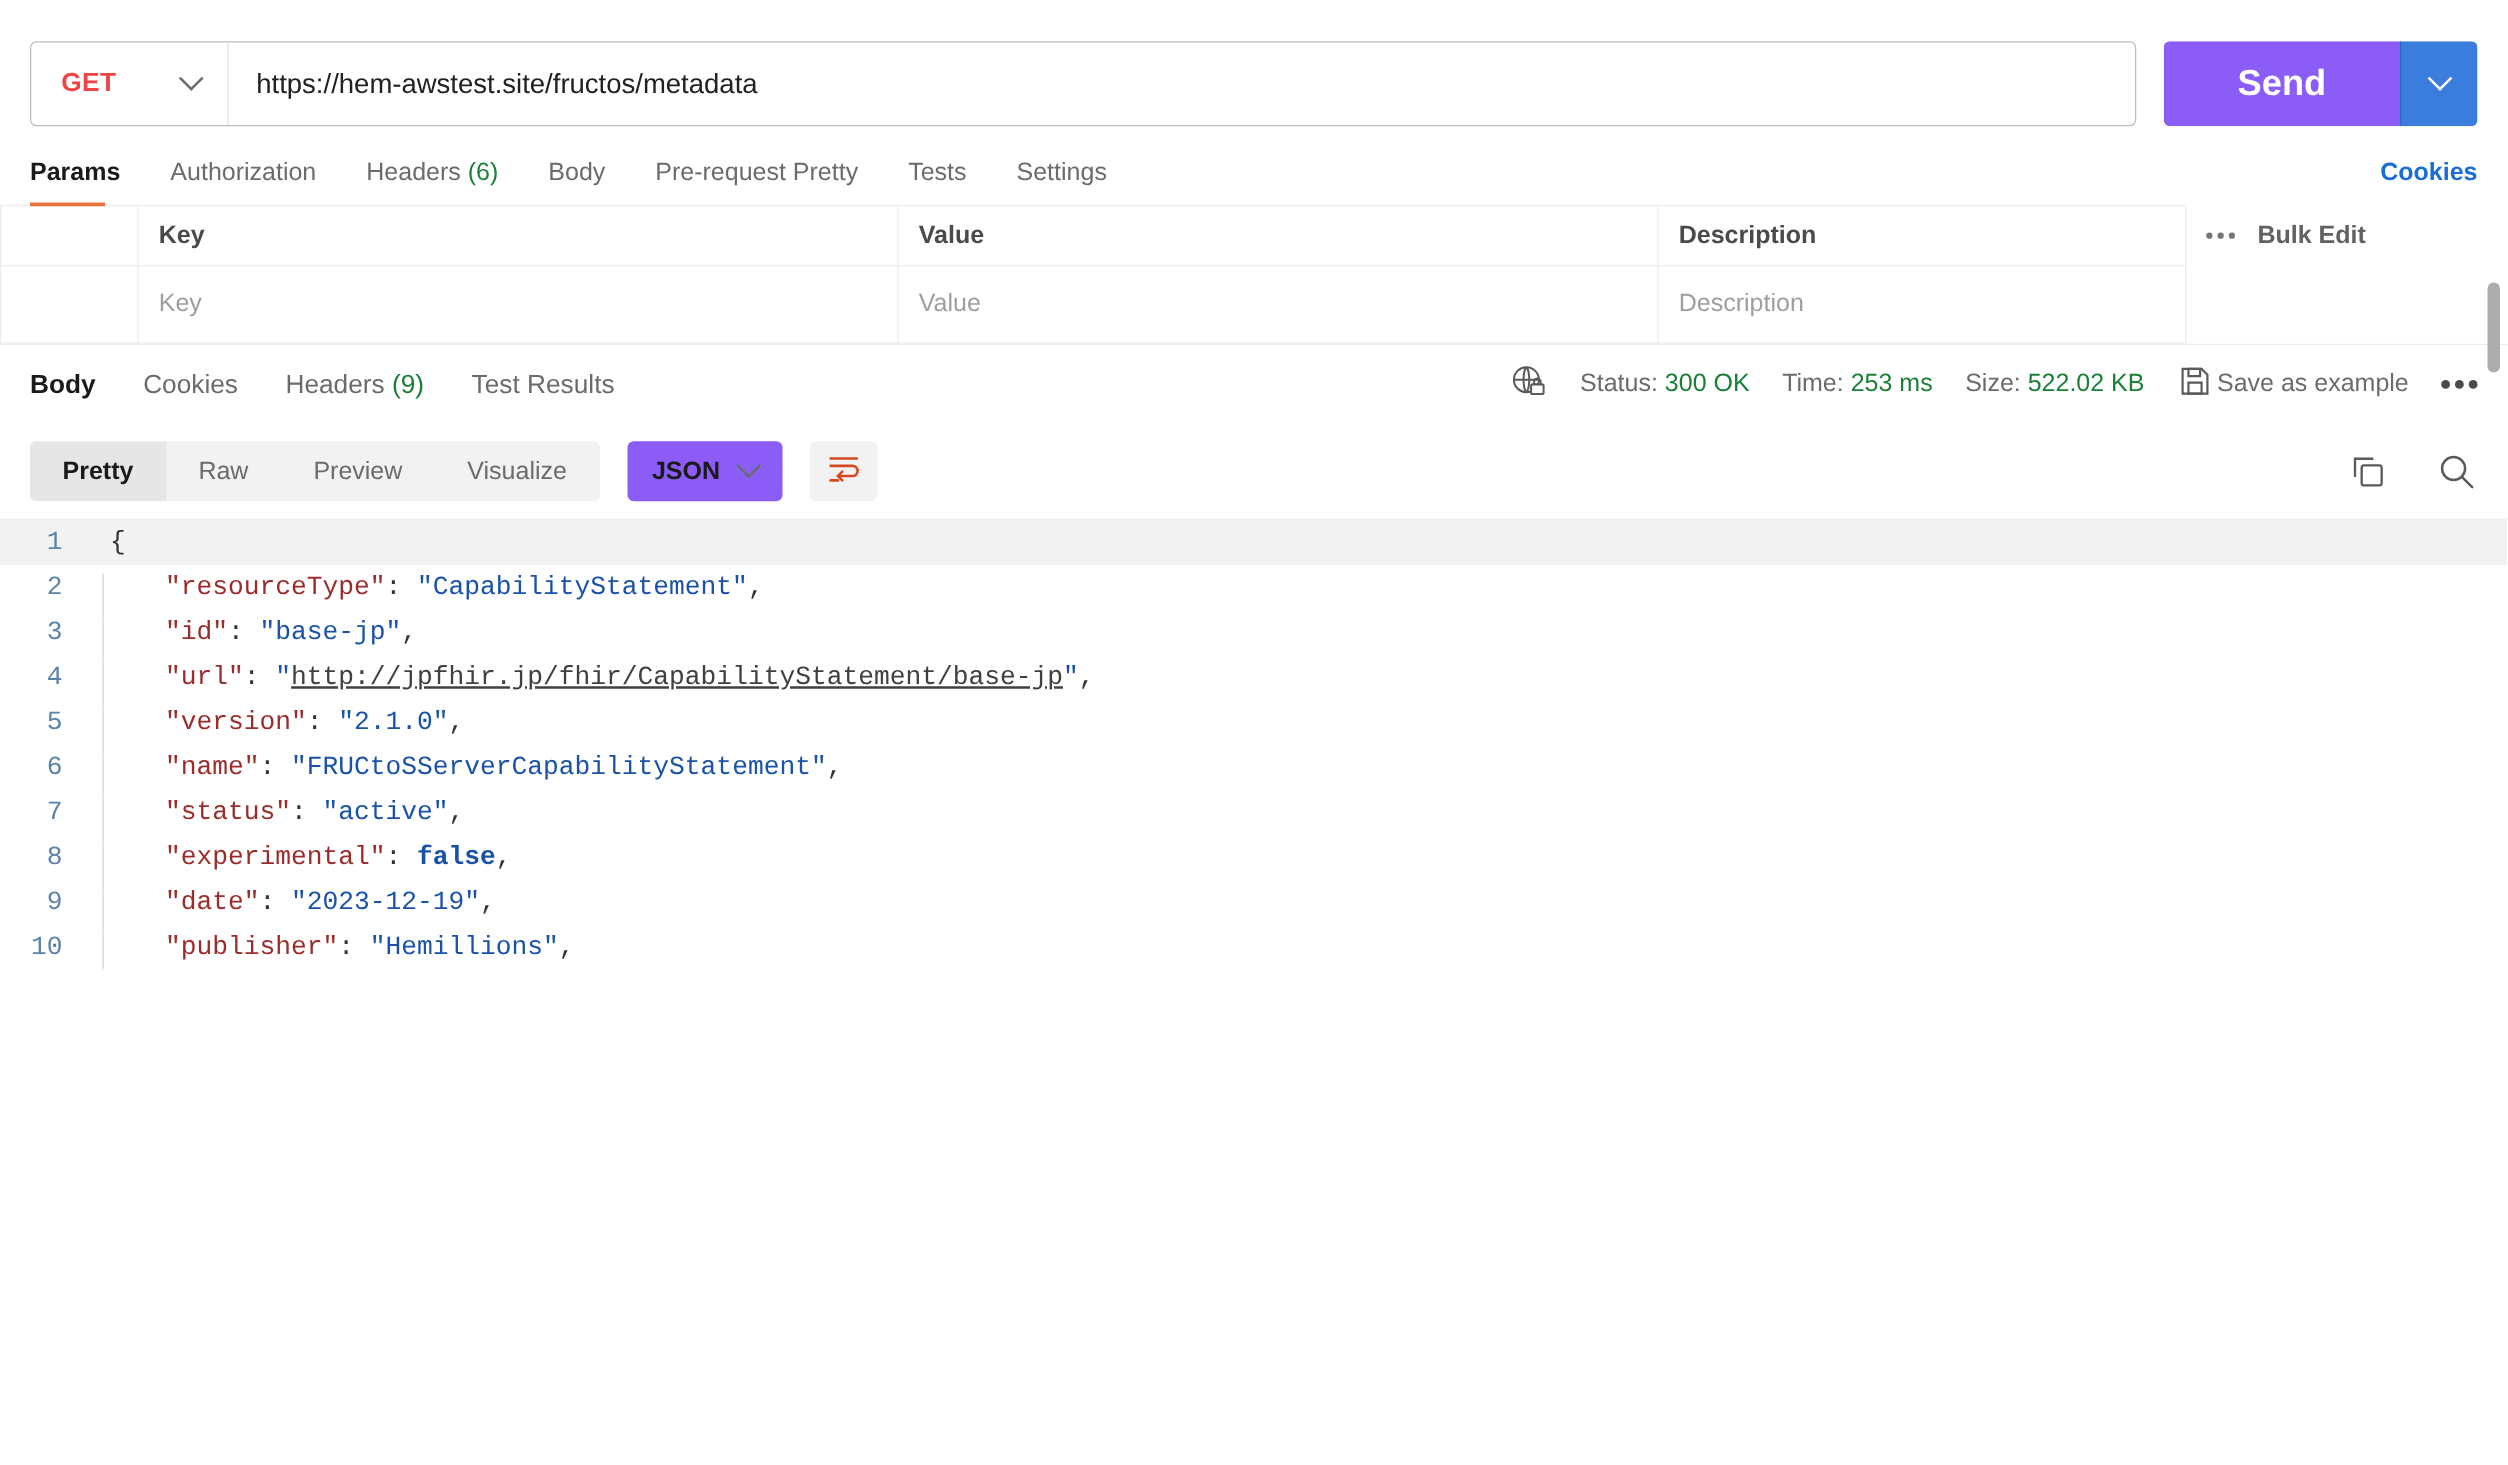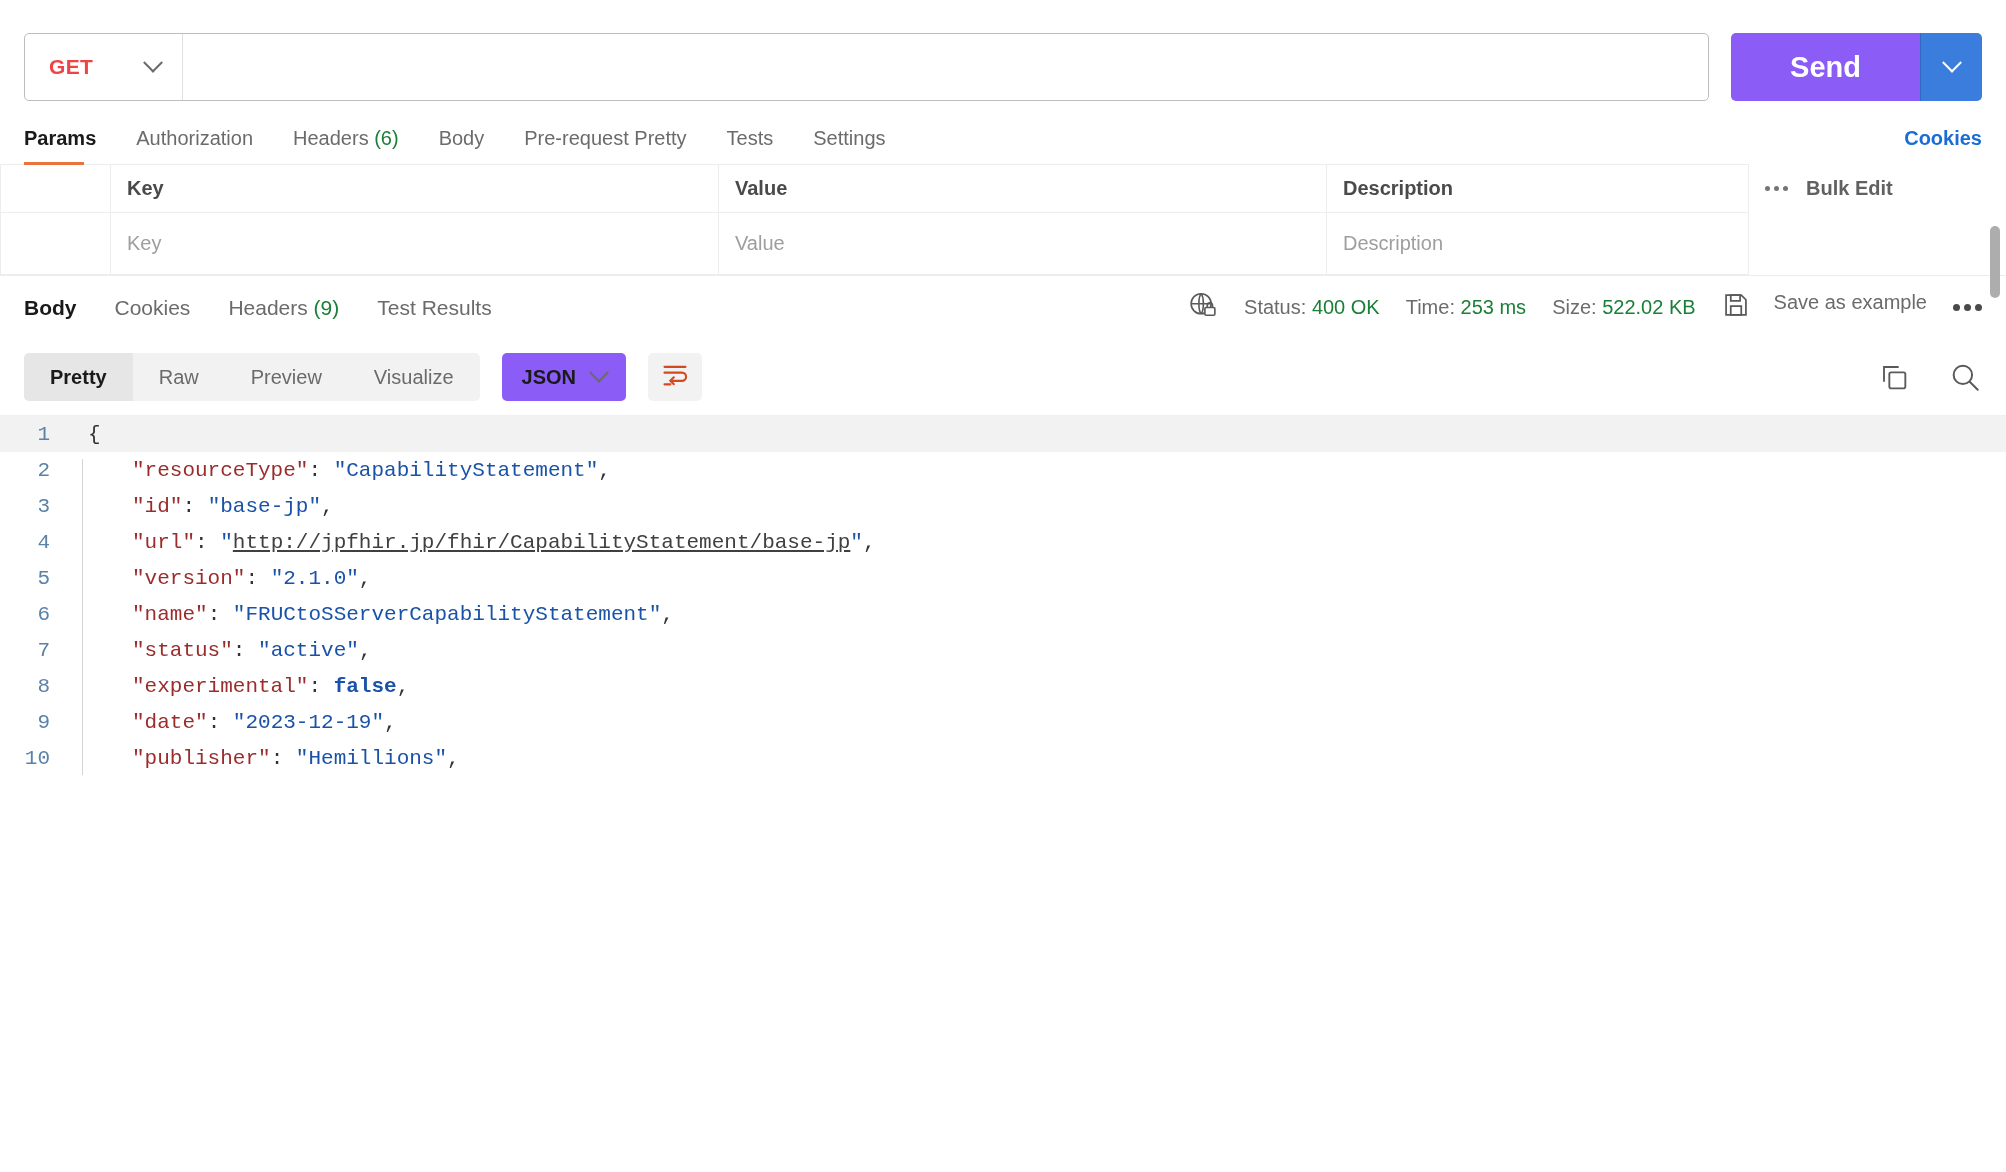--- a/index.html
+++ b/index.html
@@ -178,21 +178,21 @@
   .resp-tab.active { color: #1a1a1a; font-weight: bold; }
   .resp-meta {
     margin-left: auto;
     display: flex;
     align-items: center;
     gap: 26px;
     font-size: 20px;
     color: #6b6b6b;
   }
   .meta-val { color: #1a7f37; }
-  .save-example { display: flex; gap: 24px; cursor: pointer; }
+  .save-example { display: flex; align-items: center; gap: 4px; cursor: pointer; }
   .icon-btn { cursor: pointer; display: flex; align-items: center; }
 
   
   .body-toolbar {
     display: flex;
     align-items: center;
     padding: 0 24px;
     height: 76px;
     text-align: center;
   }
@@ -276,20 +276,21 @@
 </style>
 </head>
 <body>
 
 <div class="urlbar-row">
   <div class="url-group">
     <div class="method-select">
       <span class="method-label">GET</span>
       <span class="chev"></span>
     </div>
+    <input class="url-input" value="https://hem-awstest.site/fructos/metadata" style="">
   </div>
   <div class="send-group">
     <button class="send-btn">Send</button>
     <div class="send-caret">
       <span class="chev-w"></span>
     </div>
   </div>
 </div>
 
 <div class="req-tabs">
@@ -352,21 +353,21 @@
 
   <div class="resp-meta">
     <span>
       <svg width="30" height="30" viewBox="0 0 24 24" fill="none" stroke="#5a5a5a" stroke-width="1.3">
         <circle cx="10.5" cy="11" r="8"></circle>
         <path d="M2.6 11h15.8M10.5 3c2.4 2.6 2.4 13.4 0 16M10.5 3c-2.4 2.6-2.4 13.4 0 16"></path>
         <rect x="13.5" y="14" width="8" height="6.2" rx="1" fill="#fff"></rect>
         <path d="M15.4 14v-1.6a2.1 2.1 0 0 1 4.2 0V14"></path>
       </svg>
     </span>
-    <span><span>Status:</span> <span class="meta-val">400 OK</span></span>
+    <span><span>Status:</span> <span class="meta-val">300 OK</span></span>
     <span><span>Time:</span> <span class="meta-val">253 ms</span></span>
     <span><span>Size:</span> <span class="meta-val">522.02 KB</span></span>
     <span class="save-example">
       <span>
         <svg width="28" height="28" viewBox="0 0 24 24" fill="none" stroke="#5a5a5a" stroke-width="1.5">
           <path d="M3.5 3.5h13l4 4v13h-17z"></path>
           <path d="M7.5 3.5h8v5h-8zM7.5 13h9v7.5h-9z"></path>
         </svg>
       </span>
       <span>Save as example</span>

